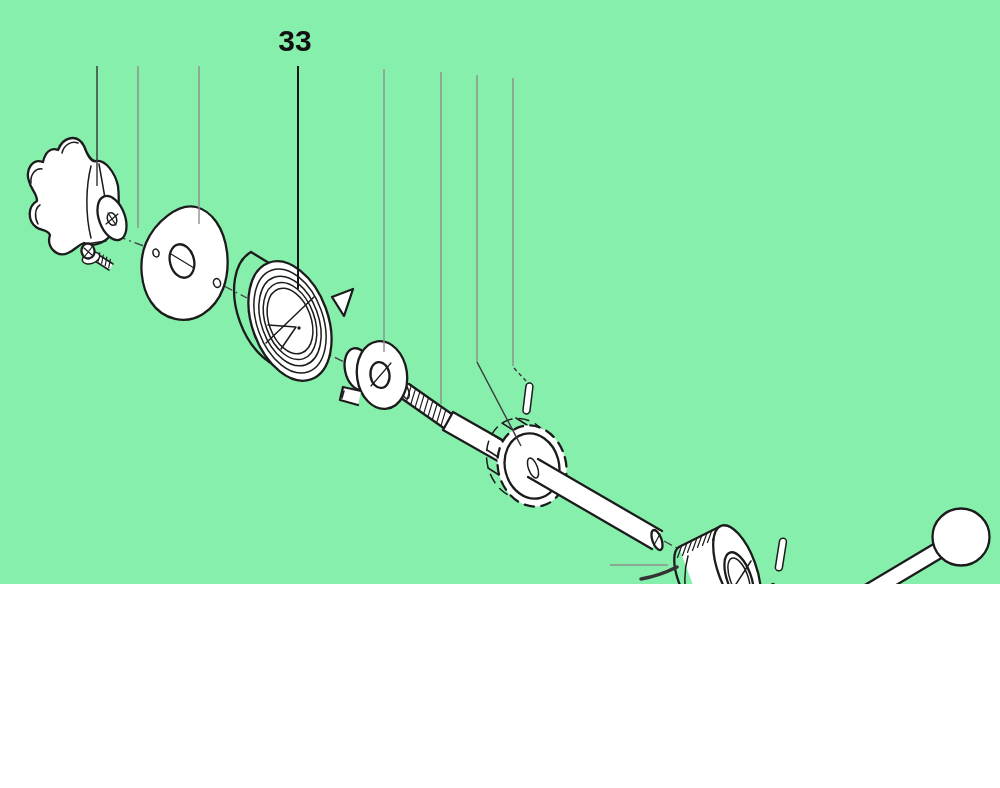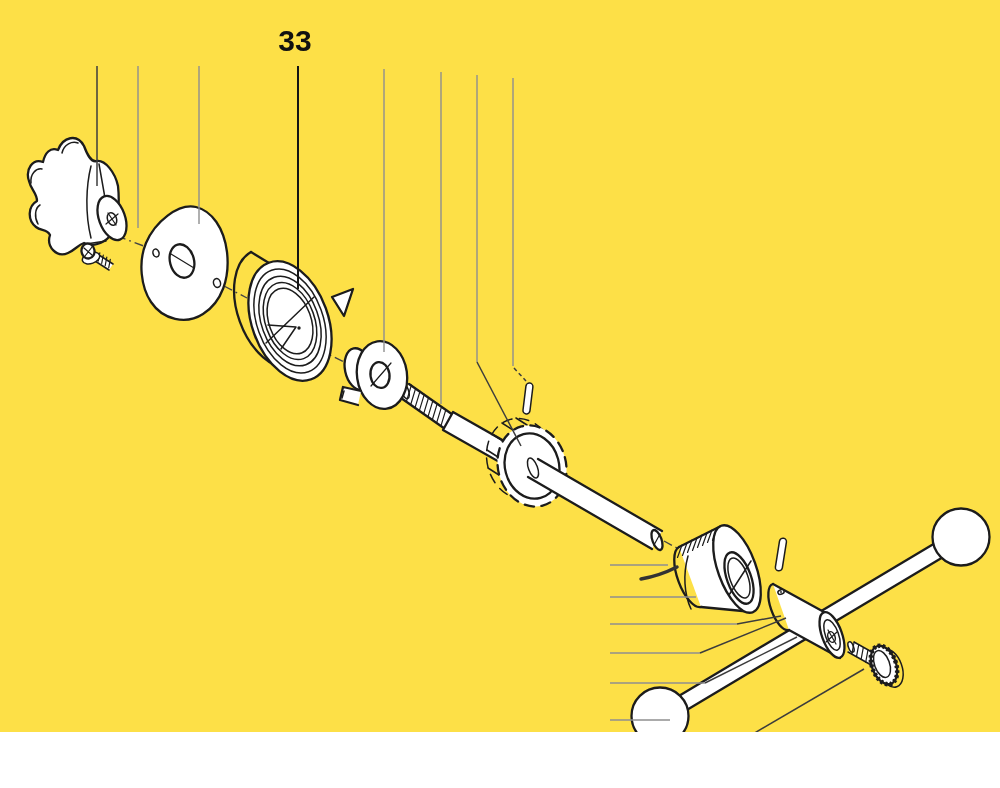--- a/index.html
+++ b/index.html
@@ -1,16 +1,16 @@
 <!DOCTYPE html>
 <html><head>
 <meta charset="utf-8">
 <style>
   html,body{margin:0;padding:0;background:#ffffff;}
-  .stage{position:relative;width:1000px;height:732px;background:#fde047;overflow:hidden;
+  .stage{position:relative;width:1000px;height:584px;background:#86efac;overflow:hidden;
          font-family:"Liberation Sans", sans-serif;}
   svg{display:block;}
   .ink{stroke:#1c1c1c;stroke-width:2.3;fill:none;stroke-linecap:round;stroke-linejoin:round;}
   .thin{stroke:#1c1c1c;stroke-width:1.5;fill:none;stroke-linecap:round;stroke-linejoin:round;}
   .fillw{fill:#ffffff;}
   .nostroke{stroke:none;}
   .leader{stroke:#8f8f8f;stroke-width:1.4;fill:none;stroke-linecap:butt;}
   .leader-dk{stroke:#3c3c3c;stroke-width:1.5;fill:none;stroke-linecap:butt;}
   .leader-blk{stroke:#151515;stroke-width:2;fill:none;stroke-linecap:butt;}
   .dashdot{stroke:#444444;stroke-width:1.4;fill:none;stroke-dasharray:9 4 1.8 4;stroke-linecap:butt;}

